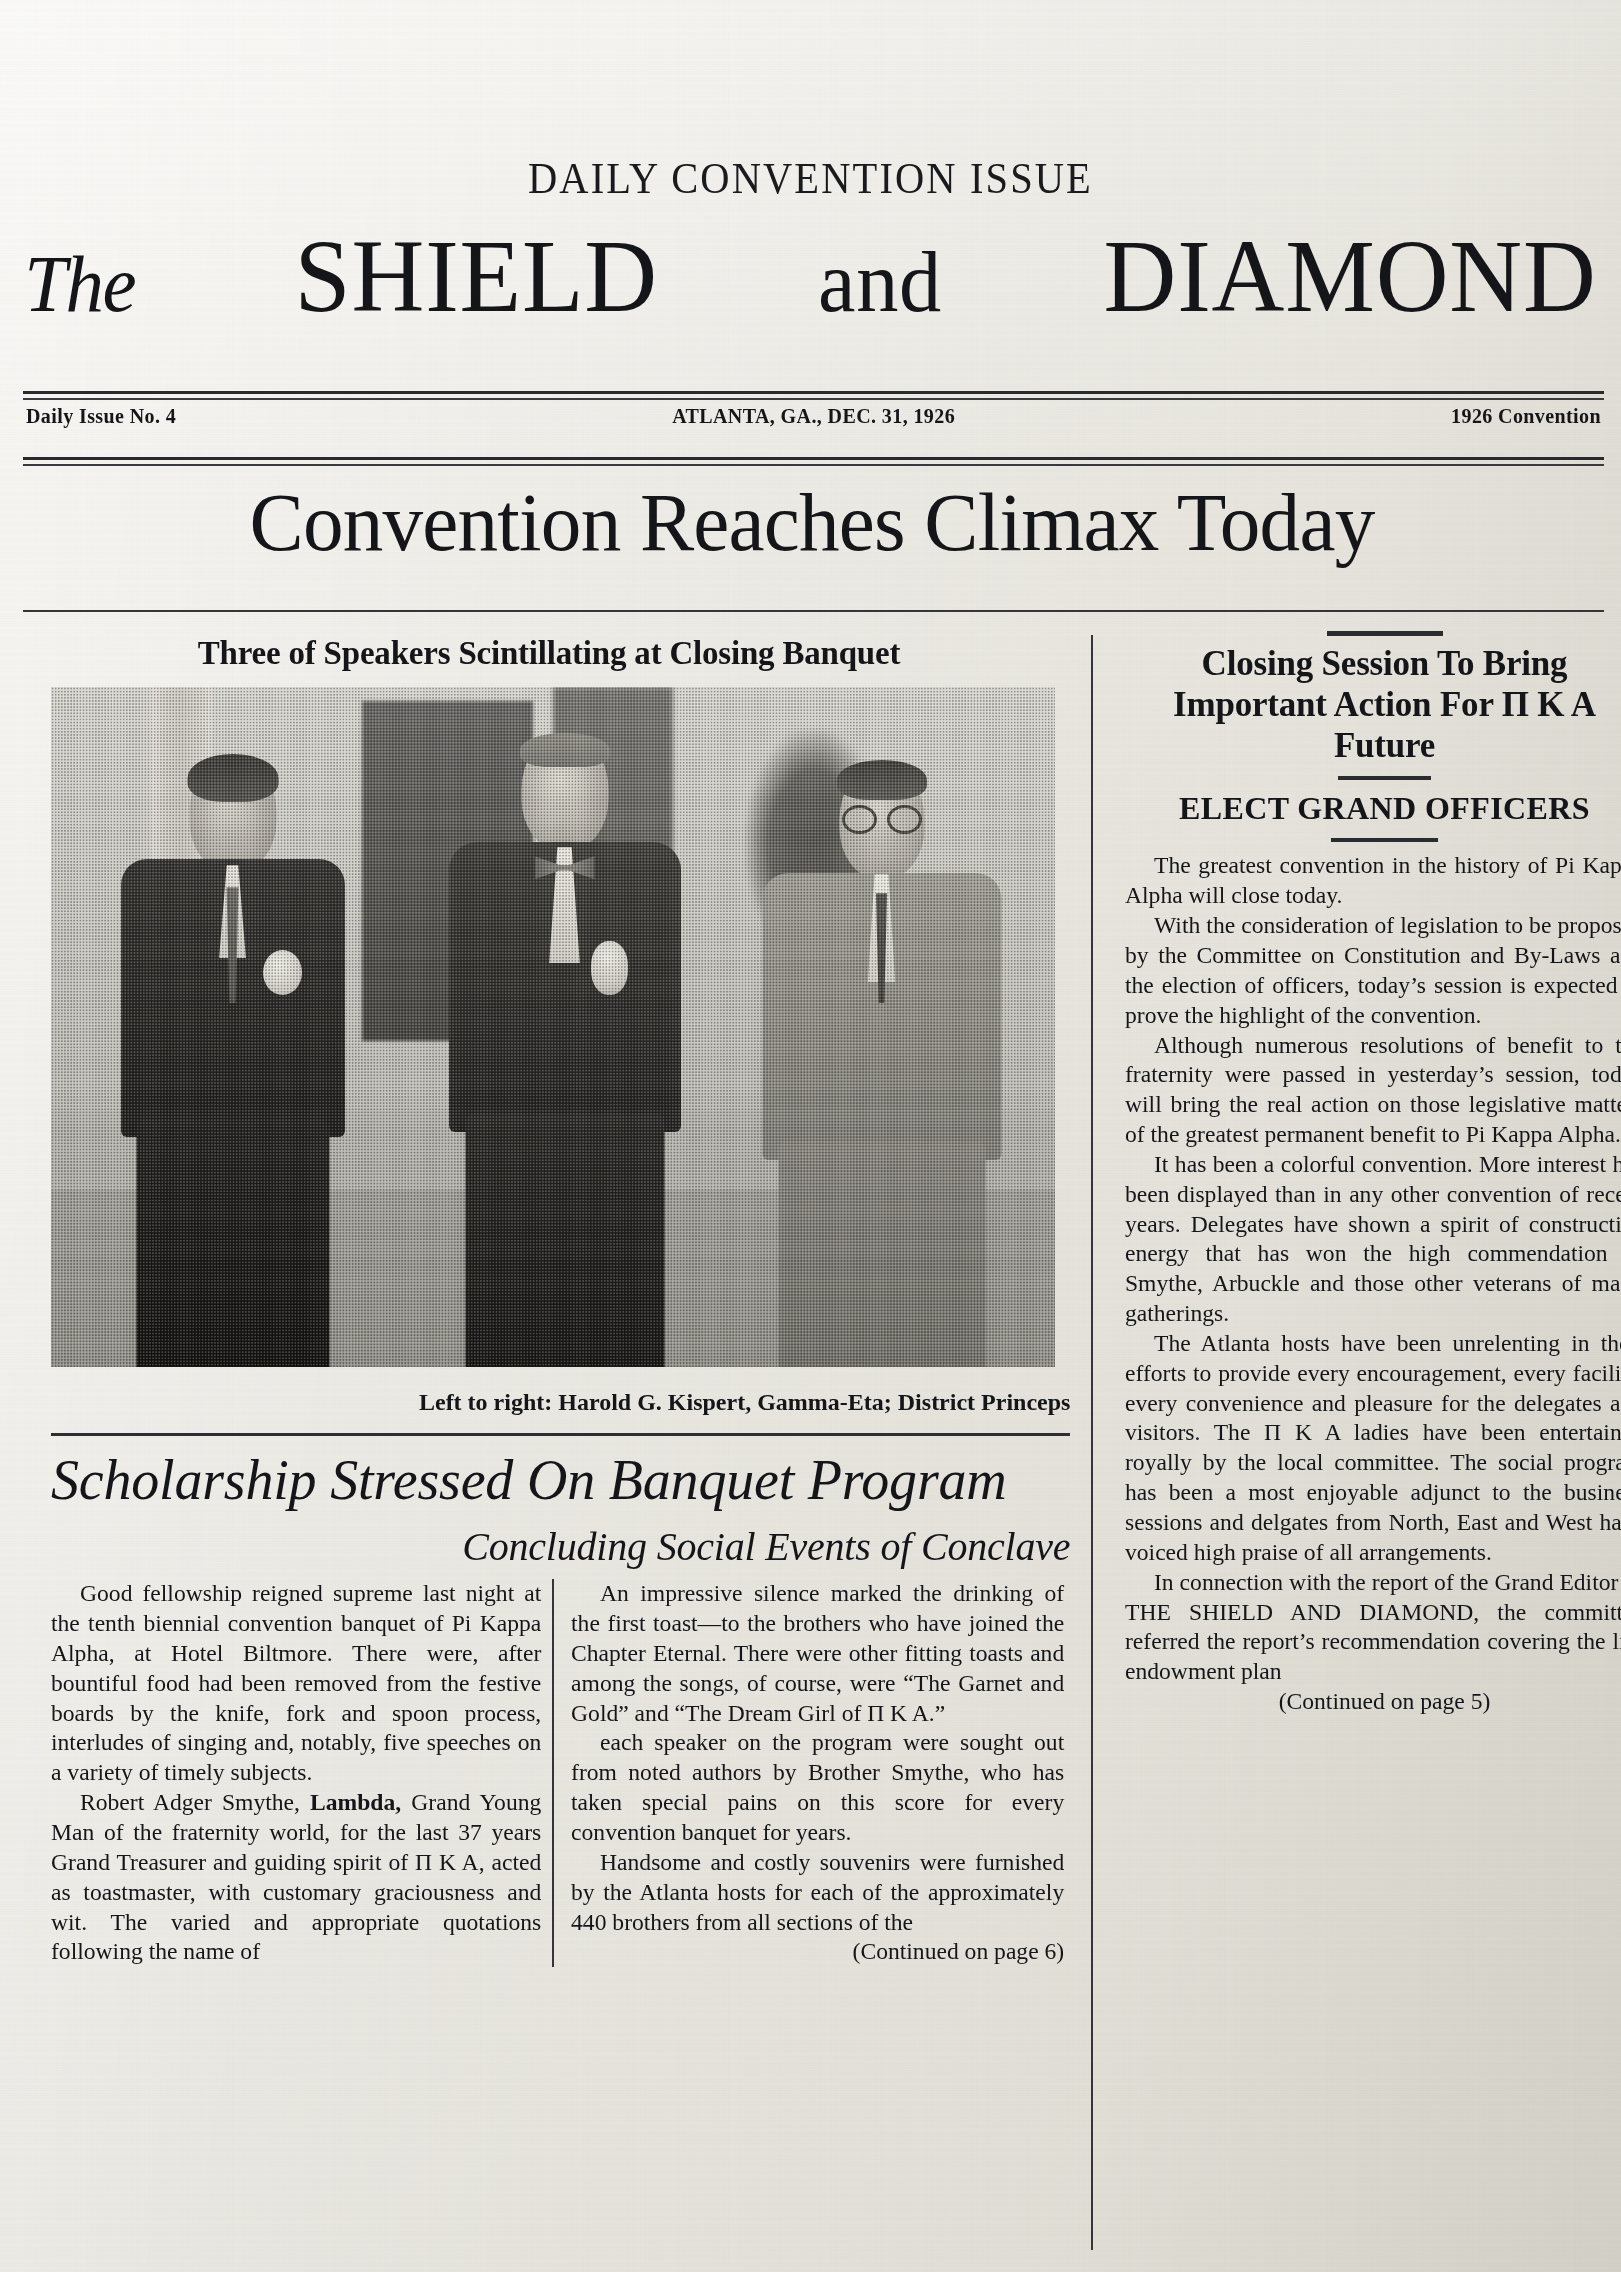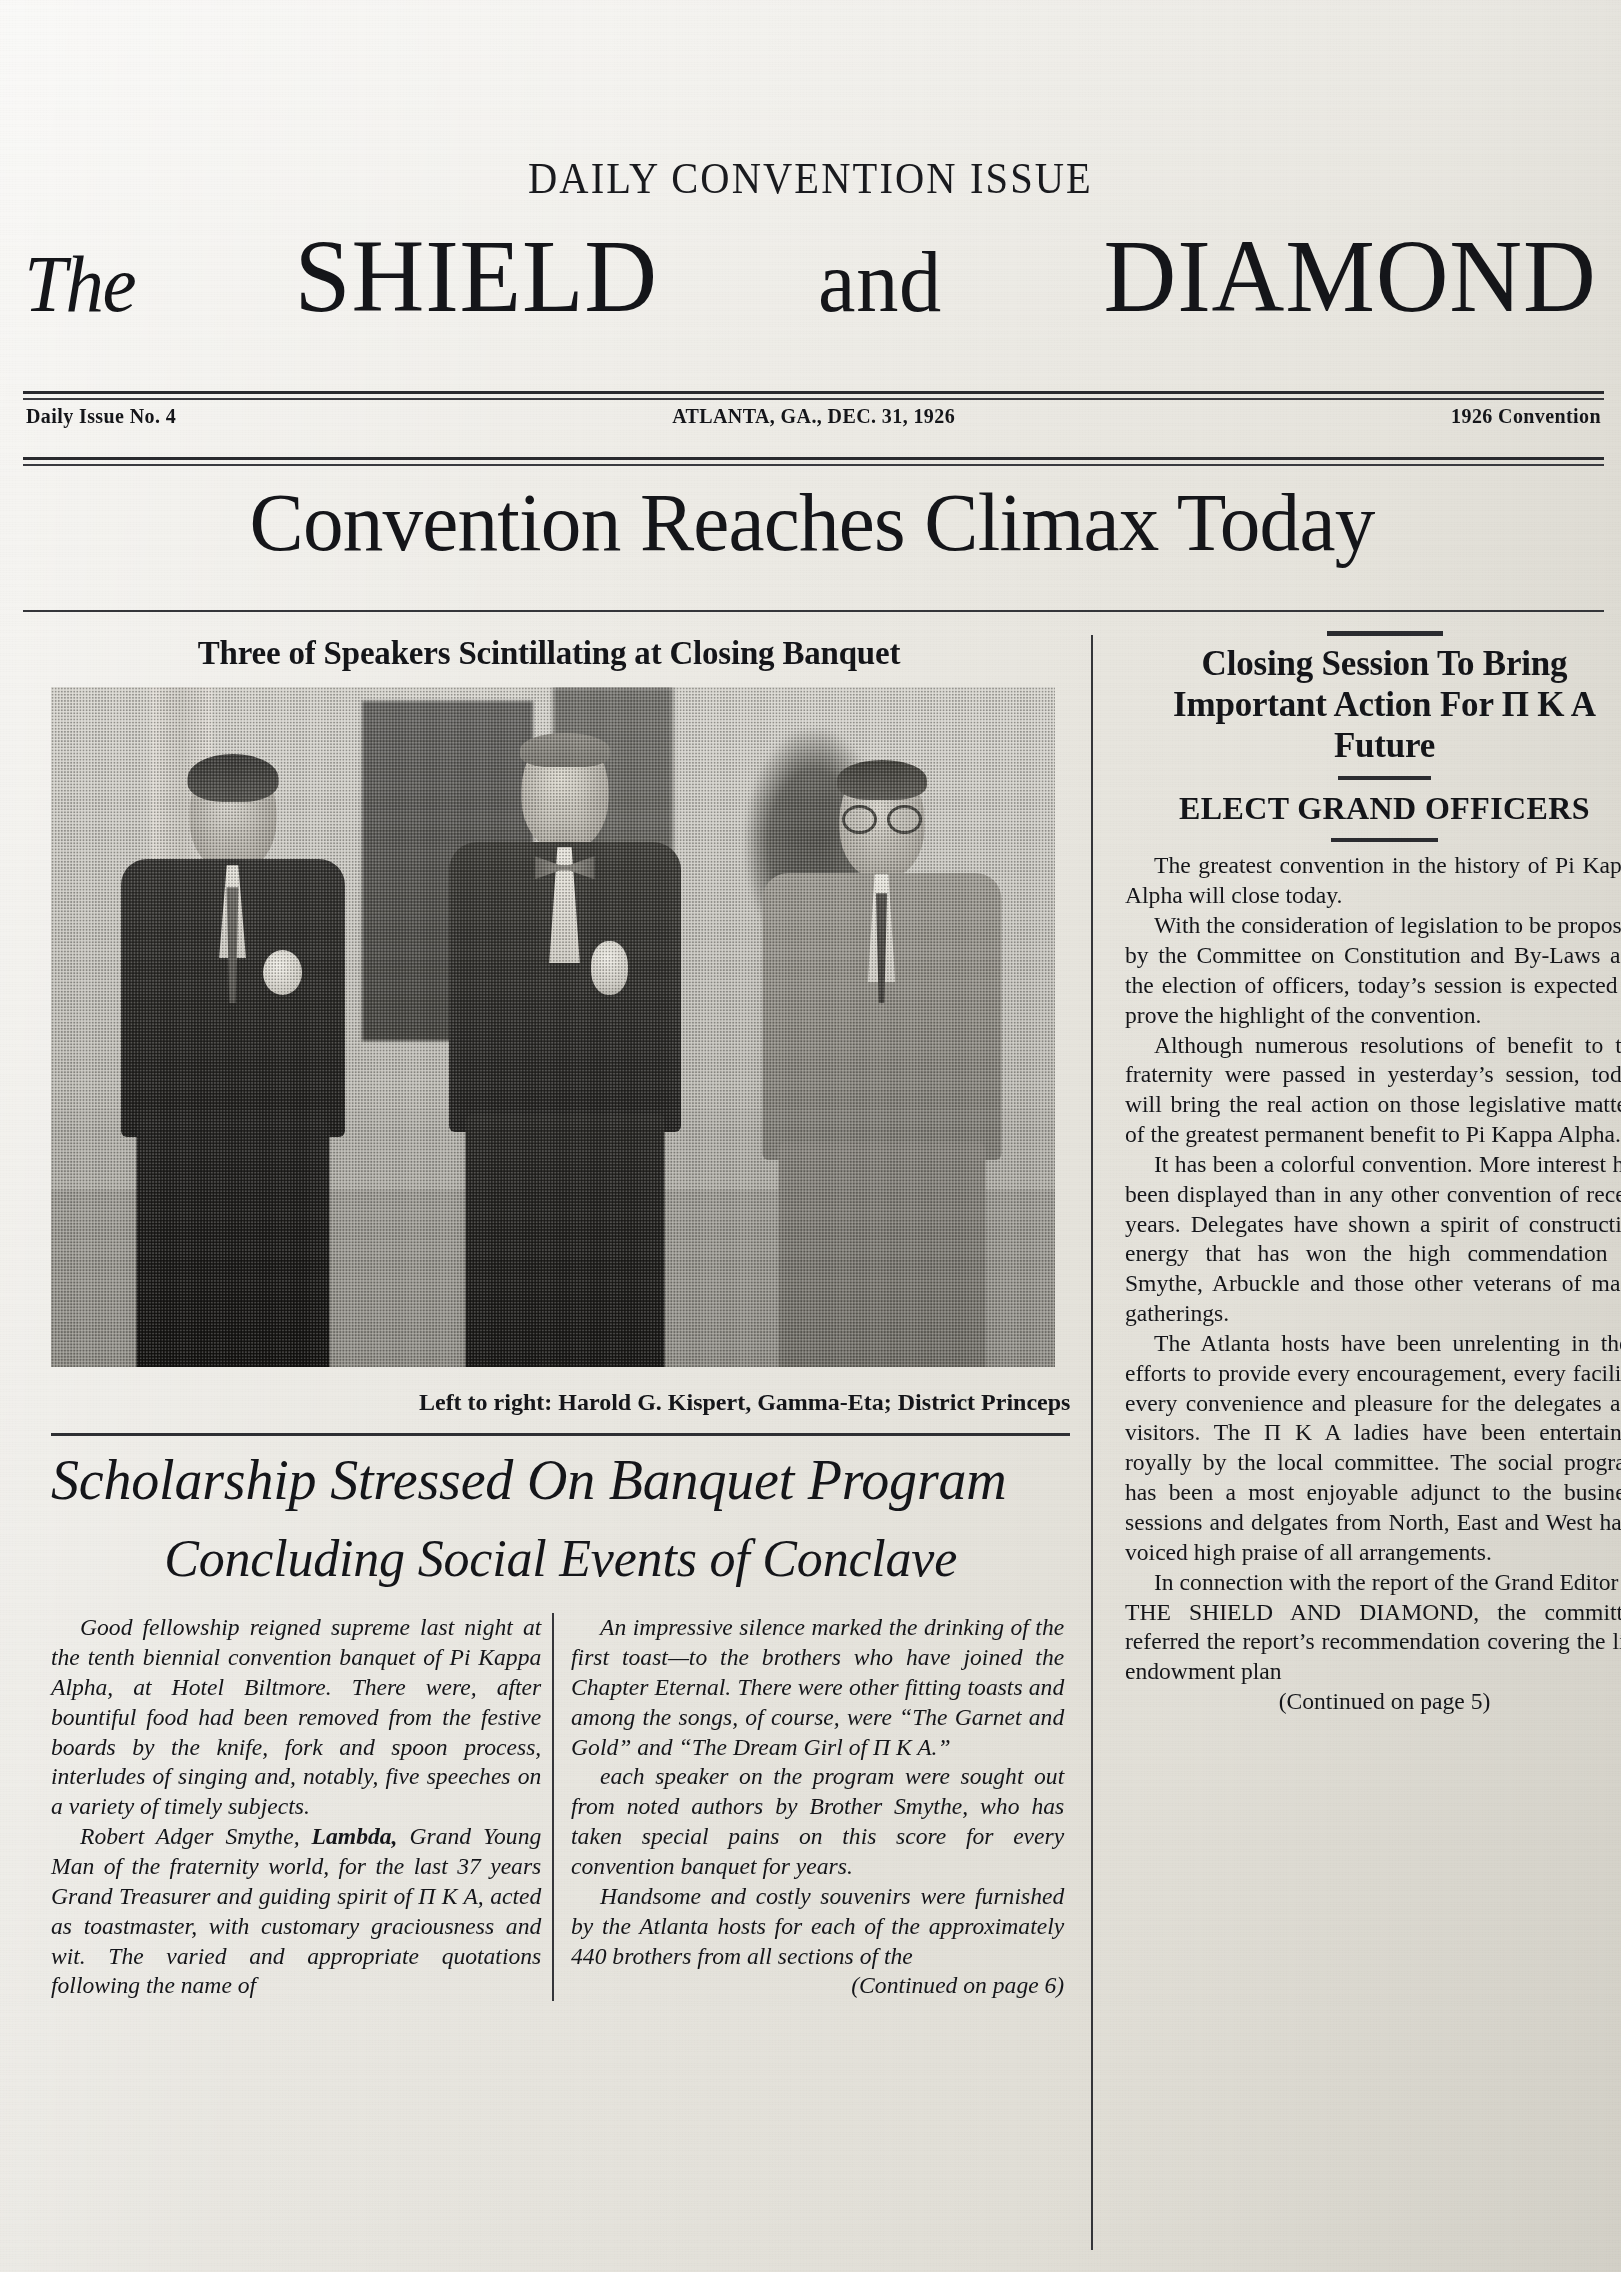--- a/index.html
+++ b/index.html
@@ -234,27 +234,27 @@
   .caption .ind{padding-left:34px;}
 
   .rule-caption{
     margin:14px 4.6px 0 28px;
     border-top:3.1px solid #2e2f33;
   }
 
   
   .deck{margin:12.4px 4.6px 0 28px;font-style:italic;}
   .deck .l1{font-size:56px;text-align:left;letter-spacing:-0.2px;}
-  .deck .l2{font-size:52px;text-align:center;letter-spacing:-0.2px;margin-top:17px;}
+  .deck .l2{font-size:40px;text-align:right;letter-spacing:-0.2px;margin-top:11px;}
 
   
   .cols{
     position:relative;
-    margin:25px 0 0 28px;
-    display:flex;gap:0;font-style:italic;
+    margin:9px 0 0 28px;
+    display:flex;gap:0;
   }
   .col{width:510px;padding-right:10.8px;}
   .col.second{border-left:2.3px solid #35363a;padding-left:17px;width:513px;}
   .col p{
     margin:0;
     font-size:23.6px;line-height:1.265;
     text-align:justify;
     text-indent:29px;
     hyphens:none;
   }

